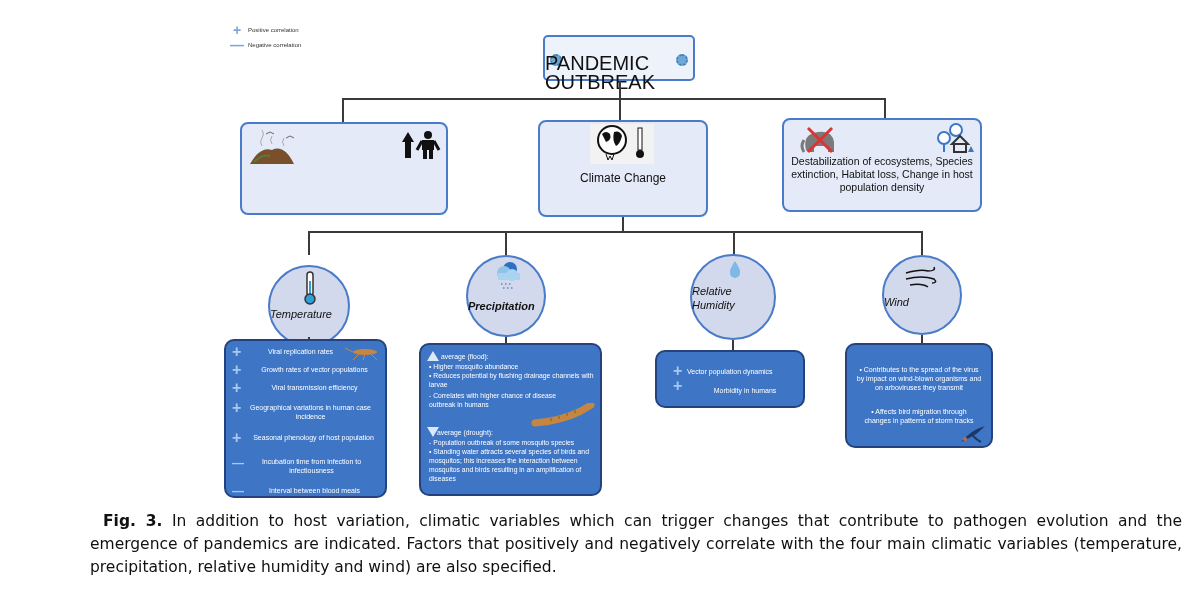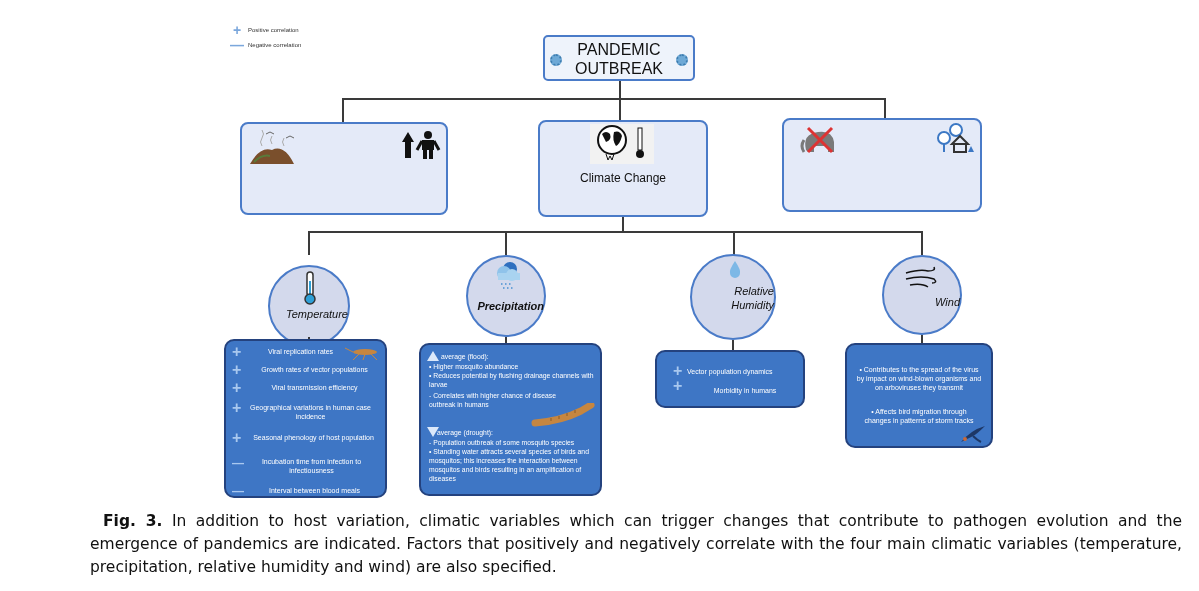--- a/index.html
+++ b/index.html
@@ -2,26 +2,26 @@
 <html><head>
 <meta charset="utf-8">
 <style>
   html, body { margin:0; padding:0; background:#ffffff; }
   body { width:1199px; height:591px; position:relative; overflow:hidden; font-family:"Liberation Sans", sans-serif; color:#111; }
   .abs { position:absolute; }
   .line { position:absolute; background:#3a3a3a; }
   .legend-row { position:absolute; display:flex; align-items:center; gap:4px; font-size:6px; color:#333; }
   .legend-sym { display:inline-block; width:14px; text-align:center; color:#7ba7dc; font-weight:bold; font-size:14px; line-height:10px; }
   .title-box { position:absolute; left:543px; top:35px; width:152px; height:46px; border:2px solid #4a7bc8; border-radius:5px; background:#eef3fb; box-sizing:border-box; }
-  .title-text { position:absolute; left:0; right:0; top:3px; text-align:center; font-size:16px; line-height:19px; color:#111; }
+  .title-text { position:absolute; left:0; right:0; top:17px; text-align:left; font-size:20px; line-height:19px; color:#111; }
   .virus { position:absolute; width:12px; height:12px; border-radius:50%; background:#6ea9d6; border:2px dotted #3d7db0; box-sizing:border-box; }
   .card { position:absolute; border:2px solid #4a7bc8; border-radius:8px; background:#e4eaf8; box-sizing:border-box; }
   .card-text { position:absolute; left:4px; right:4px; text-align:center; font-size:10.5px; line-height:13px; color:#111; }
   .circle { position:absolute; width:78px; height:78px; border-radius:50%; border:2px solid #4a7bc8; background:#d3d9ec; box-sizing:border-box; }
-  .circle-label { position:absolute; left:0; right:0; text-align:right; font-style:italic; font-size:11px; line-height:14px; color:#111; }
+  .circle-label { position:absolute; left:0; right:0; text-align:left; font-style:italic; font-size:11px; line-height:14px; color:#111; }
   .panel { position:absolute; border:2px solid #24427e; border-radius:10px; background:#3e76c5; box-sizing:border-box; color:#fff; }
   .panel-row { position:absolute; left:0; right:0; font-size:7px; line-height:9px; text-align:center; color:#fff; }
   .sym { position:absolute; left:6px; color:#a9c8ef; font-size:16px; font-weight:bold; line-height:10px; }
   .ptext { position:absolute; left:8px; right:6px; font-size:6.8px; line-height:9px; color:#fff; }
   .caption { position:absolute; left:90px; top:510px; width:1092px; font-family:"DejaVu Sans", sans-serif; font-size:15.5px; line-height:23px; text-align:justify; color:#111; }
   .caption b { font-weight:bold;margin-left:13px; }
 </style>
 </head>
 <body>
 
@@ -91,20 +91,21 @@
     <line x1="32" y1="2" x2="8" y2="26" stroke="#d33" stroke-width="3"></line>
   </svg>
   <svg class="abs" style="left:150px; top:2px;" width="40" height="32">
     <circle cx="22" cy="8" r="6" fill="#fff" stroke="#3c78c4" stroke-width="2"></circle>
     <circle cx="10" cy="16" r="6" fill="#fff" stroke="#3c78c4" stroke-width="2"></circle>
     <line x1="10" y1="22" x2="10" y2="30" stroke="#3c78c4" stroke-width="2"></line>
     <polygon points="18,22 26,14 34,22" fill="none" stroke="#333" stroke-width="2"></polygon>
     <rect x="20" y="22" width="12" height="8" fill="none" stroke="#333" stroke-width="2"></rect>
     <polygon points="34,30 37,24 40,30" fill="#3c78c4"></polygon>
   </svg>
+  <div class="card-text" style="top:35px;">Destabilization of ecosystems, Species extinction, Habitat loss, Change in host population density</div>
 </div>
 
 <div class="line" style="left:622px; top:217px; width:2px; height:15px;"></div>
 <div class="line" style="left:308px; top:231px; width:614px; height:2px;"></div>
 <div class="line" style="left:308px; top:231px; width:2px; height:24px;"></div>
 <div class="line" style="left:505px; top:231px; width:2px; height:24px;"></div>
 <div class="line" style="left:733px; top:231px; width:2px; height:24px;"></div>
 <div class="line" style="left:921px; top:231px; width:2px; height:24px;"></div>
 
 <div class="circle" style="left:268px; top:265px; width:82px; height:82px;">

